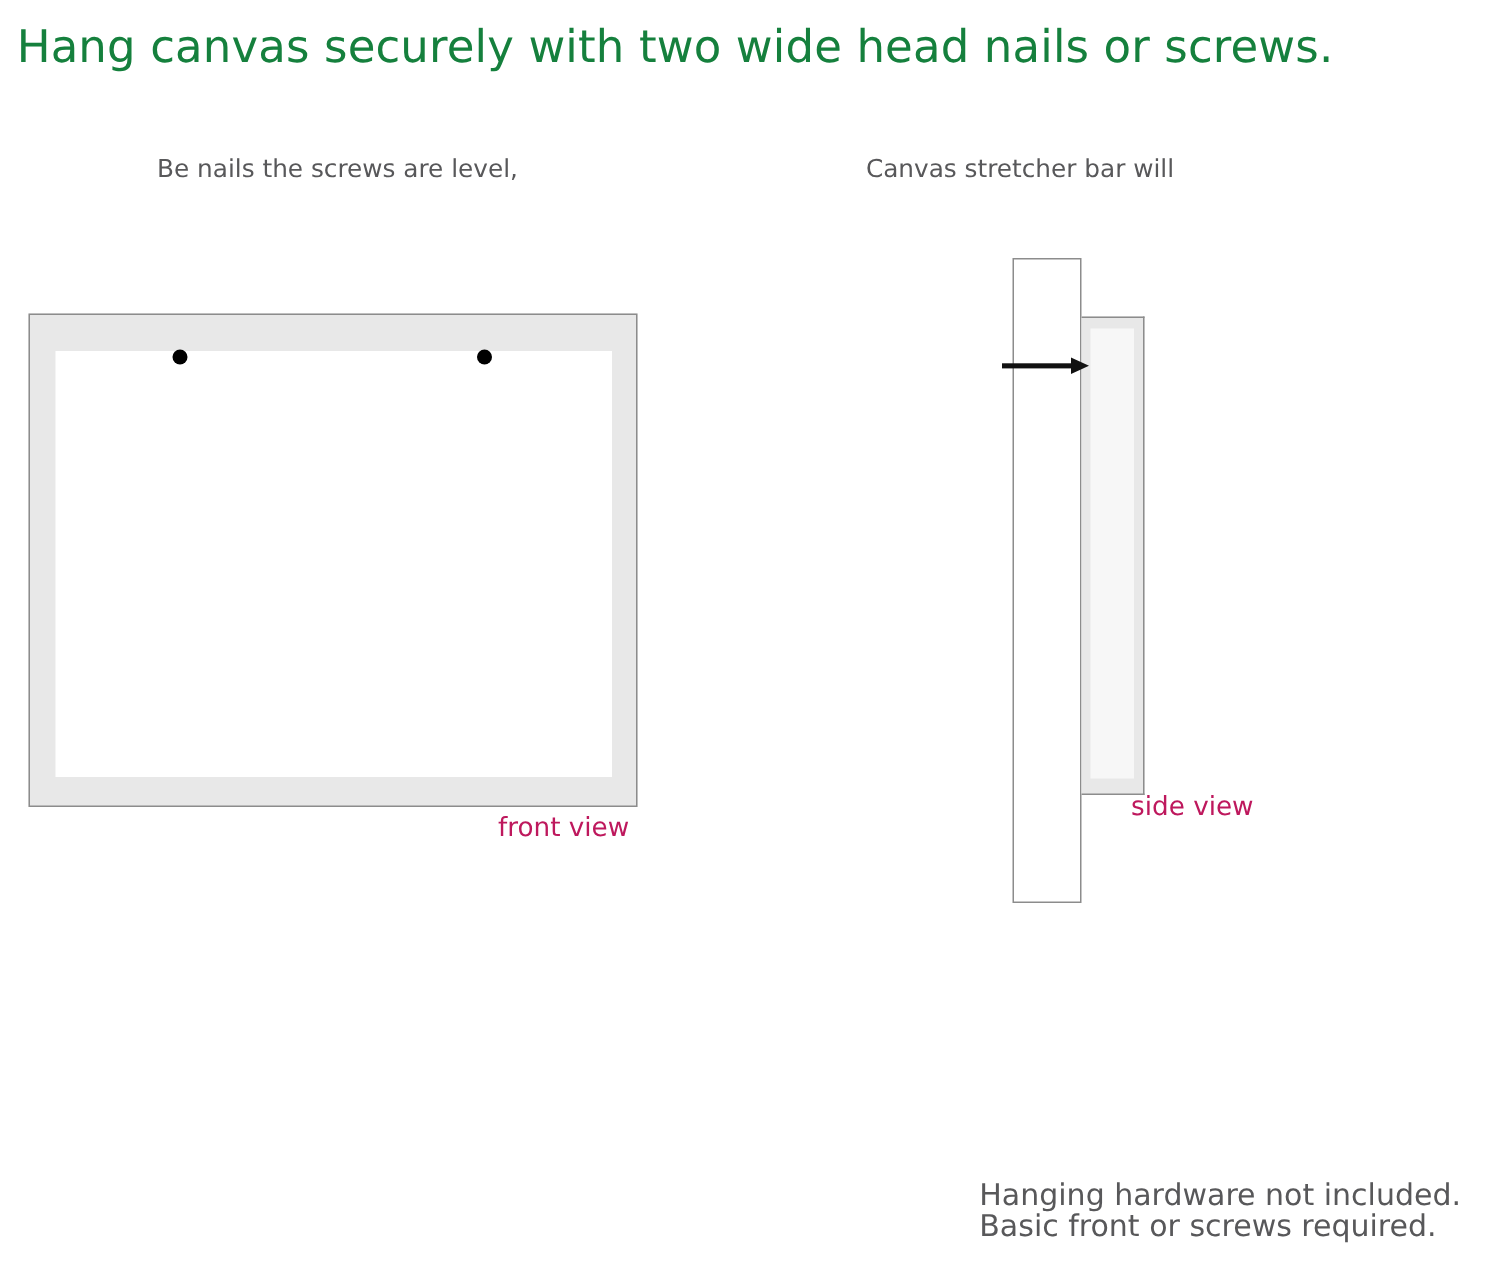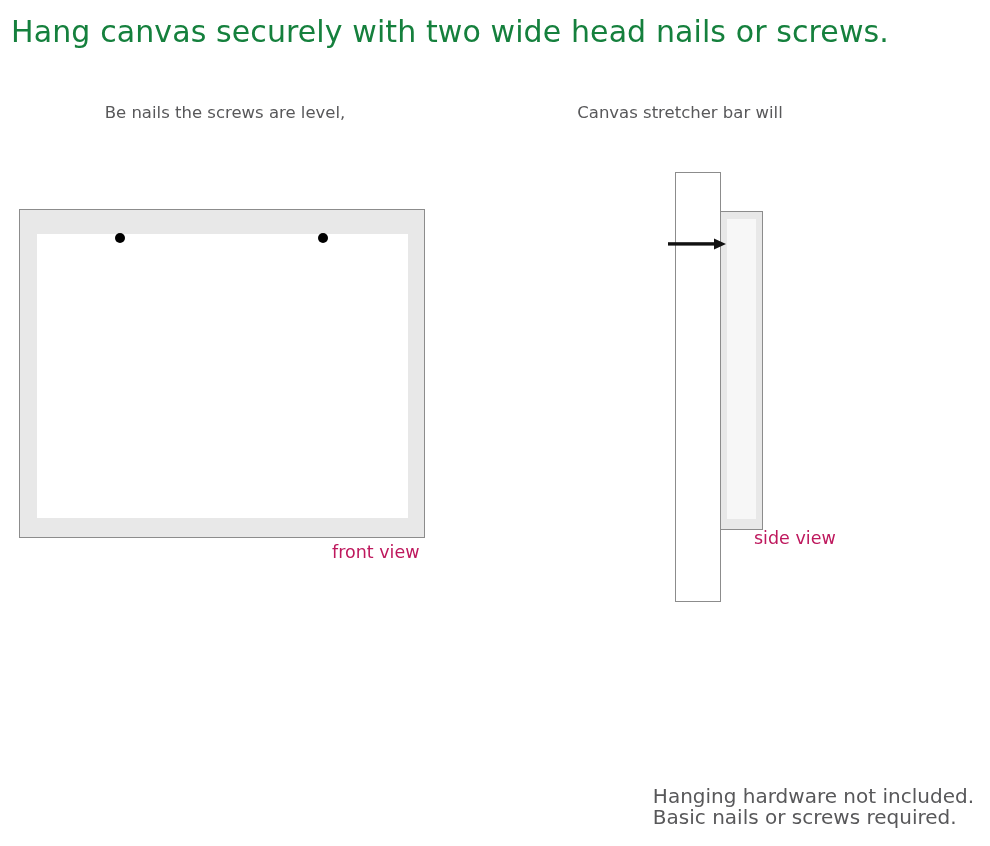--- a/index.html
+++ b/index.html
@@ -185,14 +185,14 @@
   <svg class="nail" viewBox="0 0 65 16">
     <rect x="0" y="6.2" width="52" height="3.4" fill="#111111"></rect>
     <polygon points="46,2.4 58,7.9 46,13.4" fill="#111111"></polygon>
   </svg>
 </div>
 
 <div class="view-label label-side">side view</div>
 
 <div class="footer-note">
   <div>Hanging hardware not included.</div>
-  <div>Basic nails or screws required.</div>
+  <div>Basic front or screws required.</div>
 </div>
 
 </body></html>

